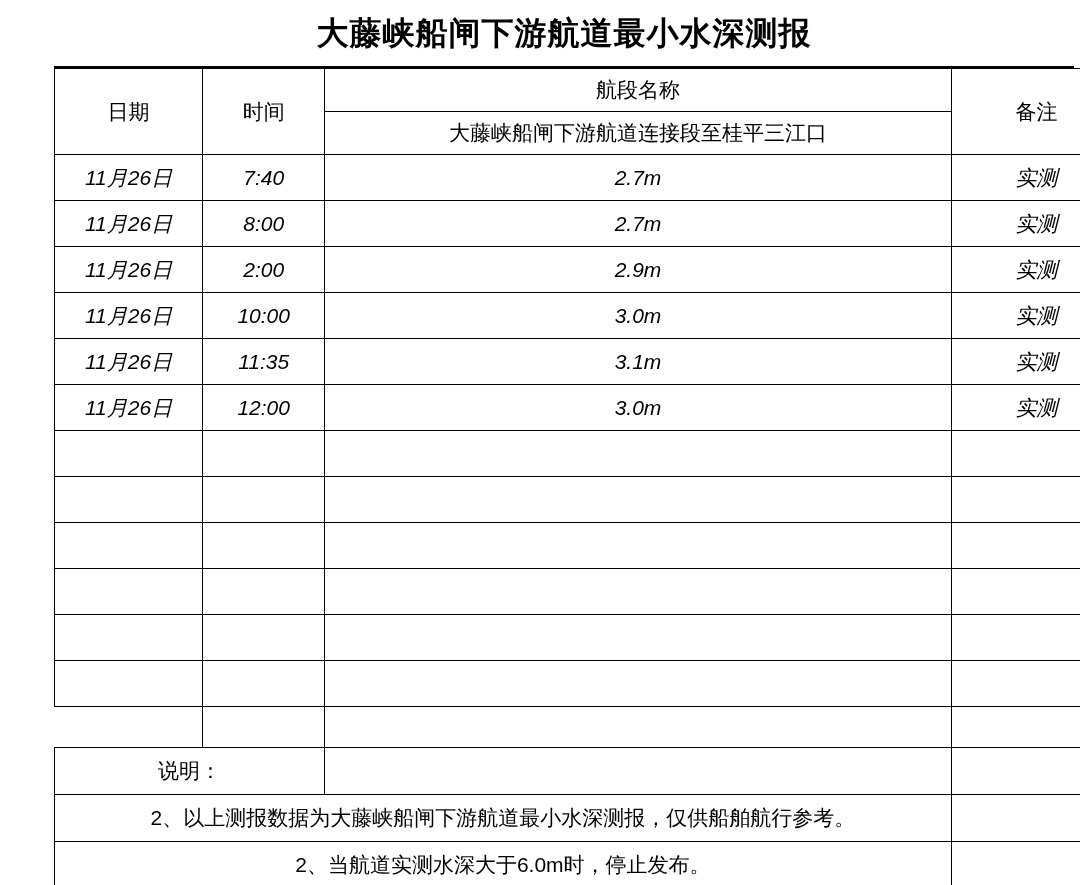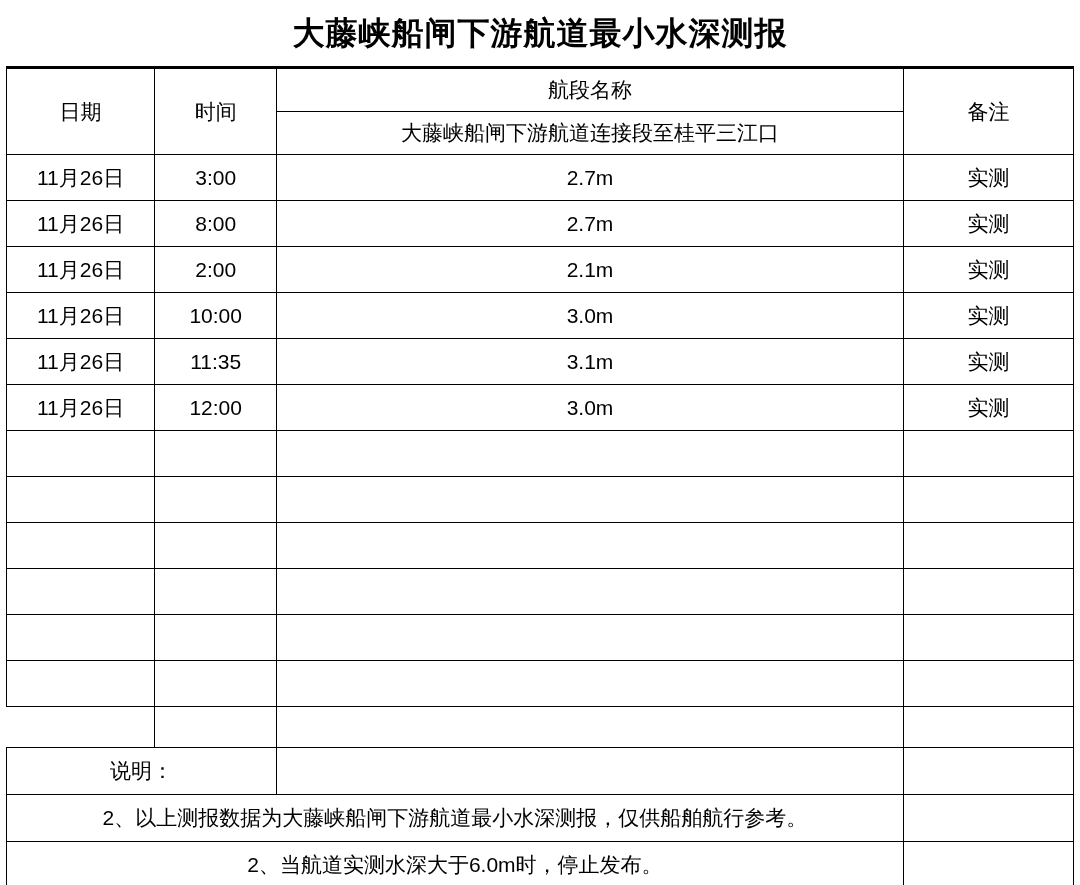--- a/index.html
+++ b/index.html
@@ -12,20 +12,21 @@
     height: 885px;
     font-family: "Liberation Sans", "DejaVu Sans", sans-serif;
     color: #000000;
     overflow: hidden;
   }
   .sheet {
     position: relative;
     width: 1080px;
     height: 885px;
     box-sizing: border-box;
+    padding-left: 48px;
   }
   .title-row {
     height: 66px;
     display: flex;
     align-items: center;
     justify-content: center;
     border-bottom: 2px solid #000;
     margin: 0 6px 0 6px;
   }
   .title-text {
@@ -48,21 +49,21 @@
     font-size: 21px;
     padding: 0;
   }
   .c-date { width: 148px; }
   .c-time { width: 122px; }
   .c-seg  { width: 626px; }
   .c-note { width: 170px; }
 
   .head-cell { height: 45px; font-size: 21px; margin-left: 18px; }
   .head-remark { font-size: 21px; }
-  .data-row td { height: 45px; }
+  .data-row td { height: 45px; font-style: italic; }
   .empty-row td { height: 45px; }
 
   .gap-row td {
     height: 40px;
     border-left: 1px solid #000;
     border-right: 1px solid #000;
     border-top: 1px solid #000;
     border-bottom: none;
   }
   .gap-row td.noborder {
@@ -131,34 +132,34 @@
         <td rowspan="2" class="head-cell">时间</td>
         <td class="seg-head-top">航段名称</td>
         <td rowspan="2" class="head-remark">备注</td>
       </tr>
       <tr>
         <td class="seg-head-bottom">大藤峡船闸下游航道连接段至桂平三江口</td>
       </tr>
 
       <tr class="data-row">
         <td>11月26日</td>
-        <td>3:00</td>
+        <td>7:40</td>
         <td>2.7m</td>
         <td>实测</td>
       </tr>
       <tr class="data-row">
         <td>11月26日</td>
         <td>8:00</td>
         <td>2.7m</td>
         <td>实测</td>
       </tr>
       <tr class="data-row">
         <td>11月26日</td>
         <td>2:00</td>
-        <td>2.1m</td>
+        <td>2.9m</td>
         <td>实测</td>
       </tr>
       <tr class="data-row">
         <td>11月26日</td>
         <td>10:00</td>
         <td>3.0m</td>
         <td>实测</td>
       </tr>
       <tr class="data-row">
         <td>11月26日</td>

